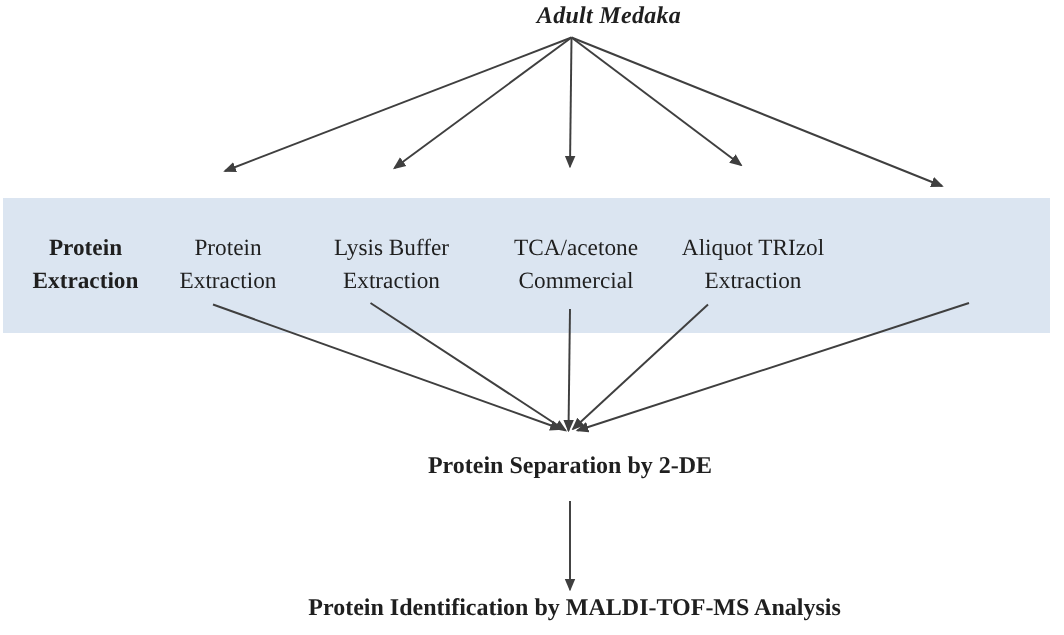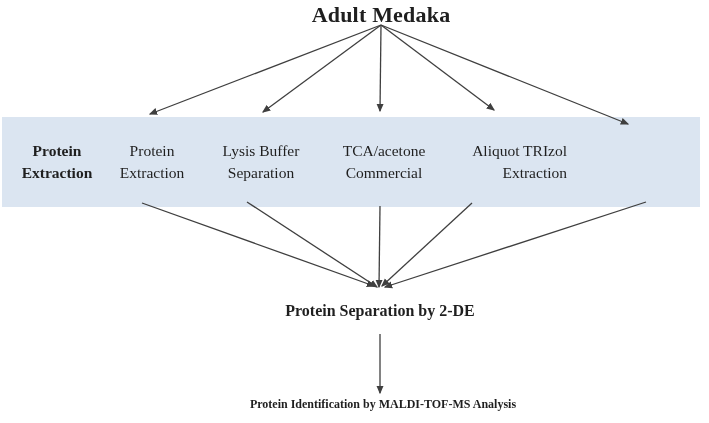--- a/index.html
+++ b/index.html
@@ -17,61 +17,62 @@
     overflow: hidden;
   }
   .node-label {
     position: absolute;
     transform: translateX(-50%);
     text-align: center;
     white-space: nowrap;
     z-index: 3;
   }
   .title {
-    left: 381px;
+    left: 406px;
     top: 2px;
-    font-size: 22px;
+    font-size: 16px;
     font-weight: bold;
     letter-spacing: 0.2px;
+    font-style: italic;
   }
   .separation {
     left: 380px;
     top: 302px;
     font-size: 16px;
     font-weight: bold;
   }
   .identification {
     left: 383px;
     top: 397px;
-    font-size: 12px;
+    font-size: 16px;
     font-weight: bold;
   }
   .band {
     position: absolute;
     left: 2px;
-    top: 117px;
+    top: 132px;
     width: 698px;
     height: 90px;
     background: var(--band-bg, #dbe5f1);
     z-index: 1;
   }
   .band-col {
     position: absolute;
     top: 50%;
     transform: translate(-50%, -50%);
     text-align: center;
     font-size: 15.5px;
     line-height: 22px;
     z-index: 3;
   }
   .band-heading { left: 55px;  width: 86px;  font-weight: bold; }
   .col-0 { left: 150px; width: 92px;  }
   .col-1 { left: 259px; width: 112px; }
   .col-2 { left: 382px; width: 112px; }
-  .col-3 { left: 500px; width: 130px; text-align: right; }
+  .col-3 { left: 500px; width: 130px; }
   .col-4 { left: 632px; width: 142px; }
   svg.arrow-layer {
     position: absolute;
     left: 0;
     top: 0;
     z-index: 2;
     color: var(--arrow, #3f3f3f);
     pointer-events: none;
   }
   svg.arrow-layer line {
@@ -108,21 +109,21 @@
       <line x1="472" y1="203" x2="382" y2="286" marker-end="url(#ah)"></line>
       <line x1="646" y1="202" x2="385" y2="287" marker-end="url(#ah)"></line>
     </g>
 
     <line x1="380" y1="334" x2="380" y2="393" marker-end="url(#ah)"></line>
   </svg>
 
   <div class="band">
     <div class="band-col band-heading">Protein Extraction</div>
     <div class="band-col col-0">Protein Extraction</div>
-    <div class="band-col col-1">Lysis Buffer Separation</div>
+    <div class="band-col col-1">Lysis Buffer Extraction</div>
     <div class="band-col col-2">TCA/acetone Commercial</div>
     <div class="band-col col-3">Aliquot TRIzol Extraction</div>
   </div>
 
   <div class="node-label separation">Protein Separation by 2-DE</div>
 
   <div class="node-label identification">Protein Identification by MALDI-TOF-MS Analysis</div>
 
 </div>
 

